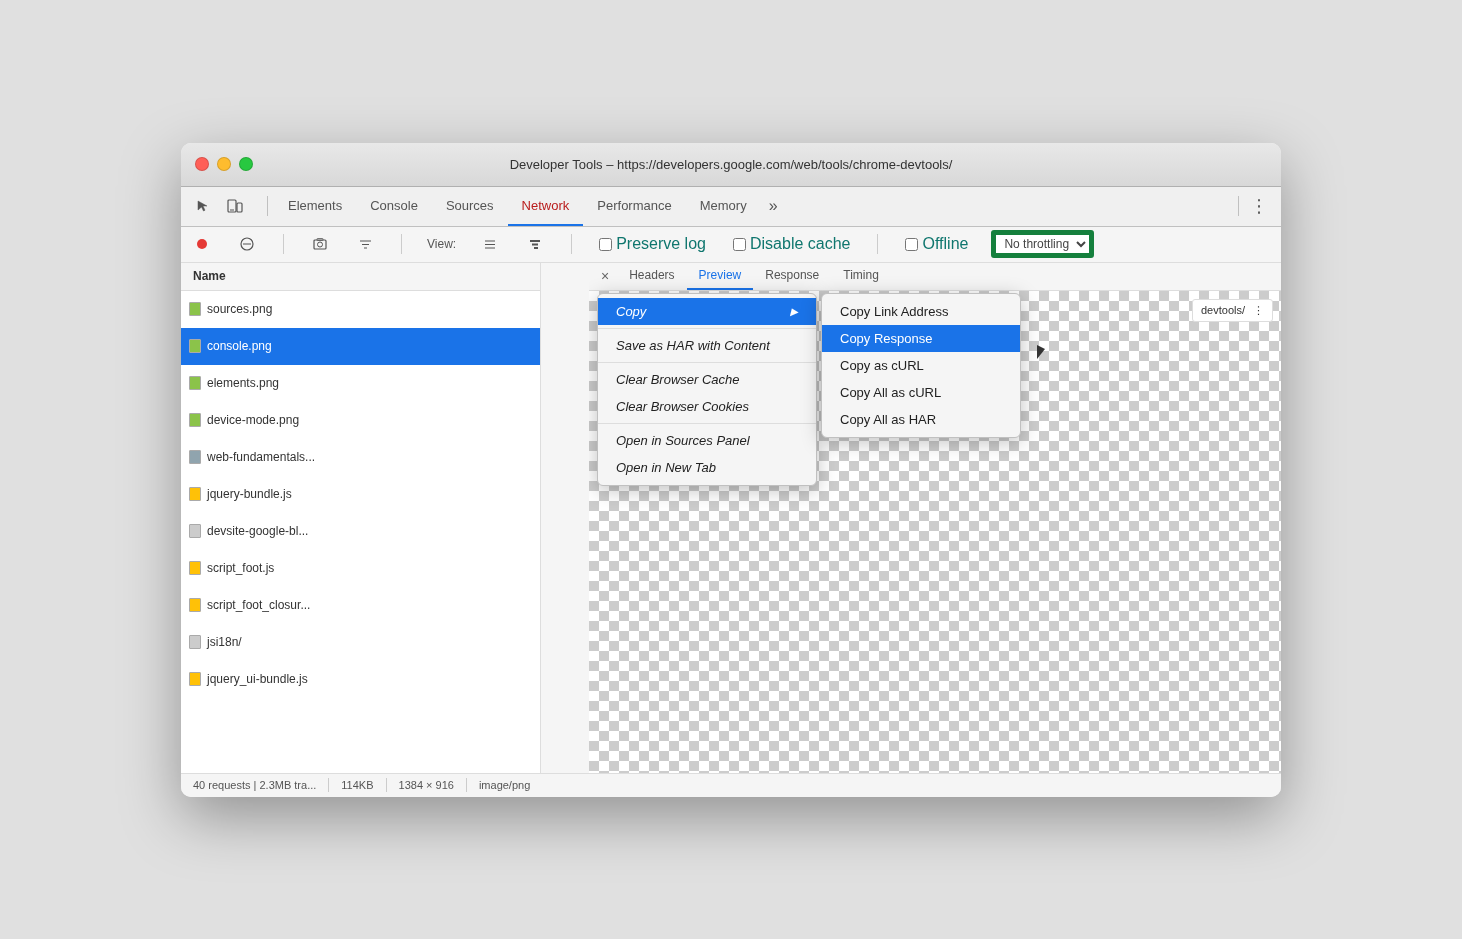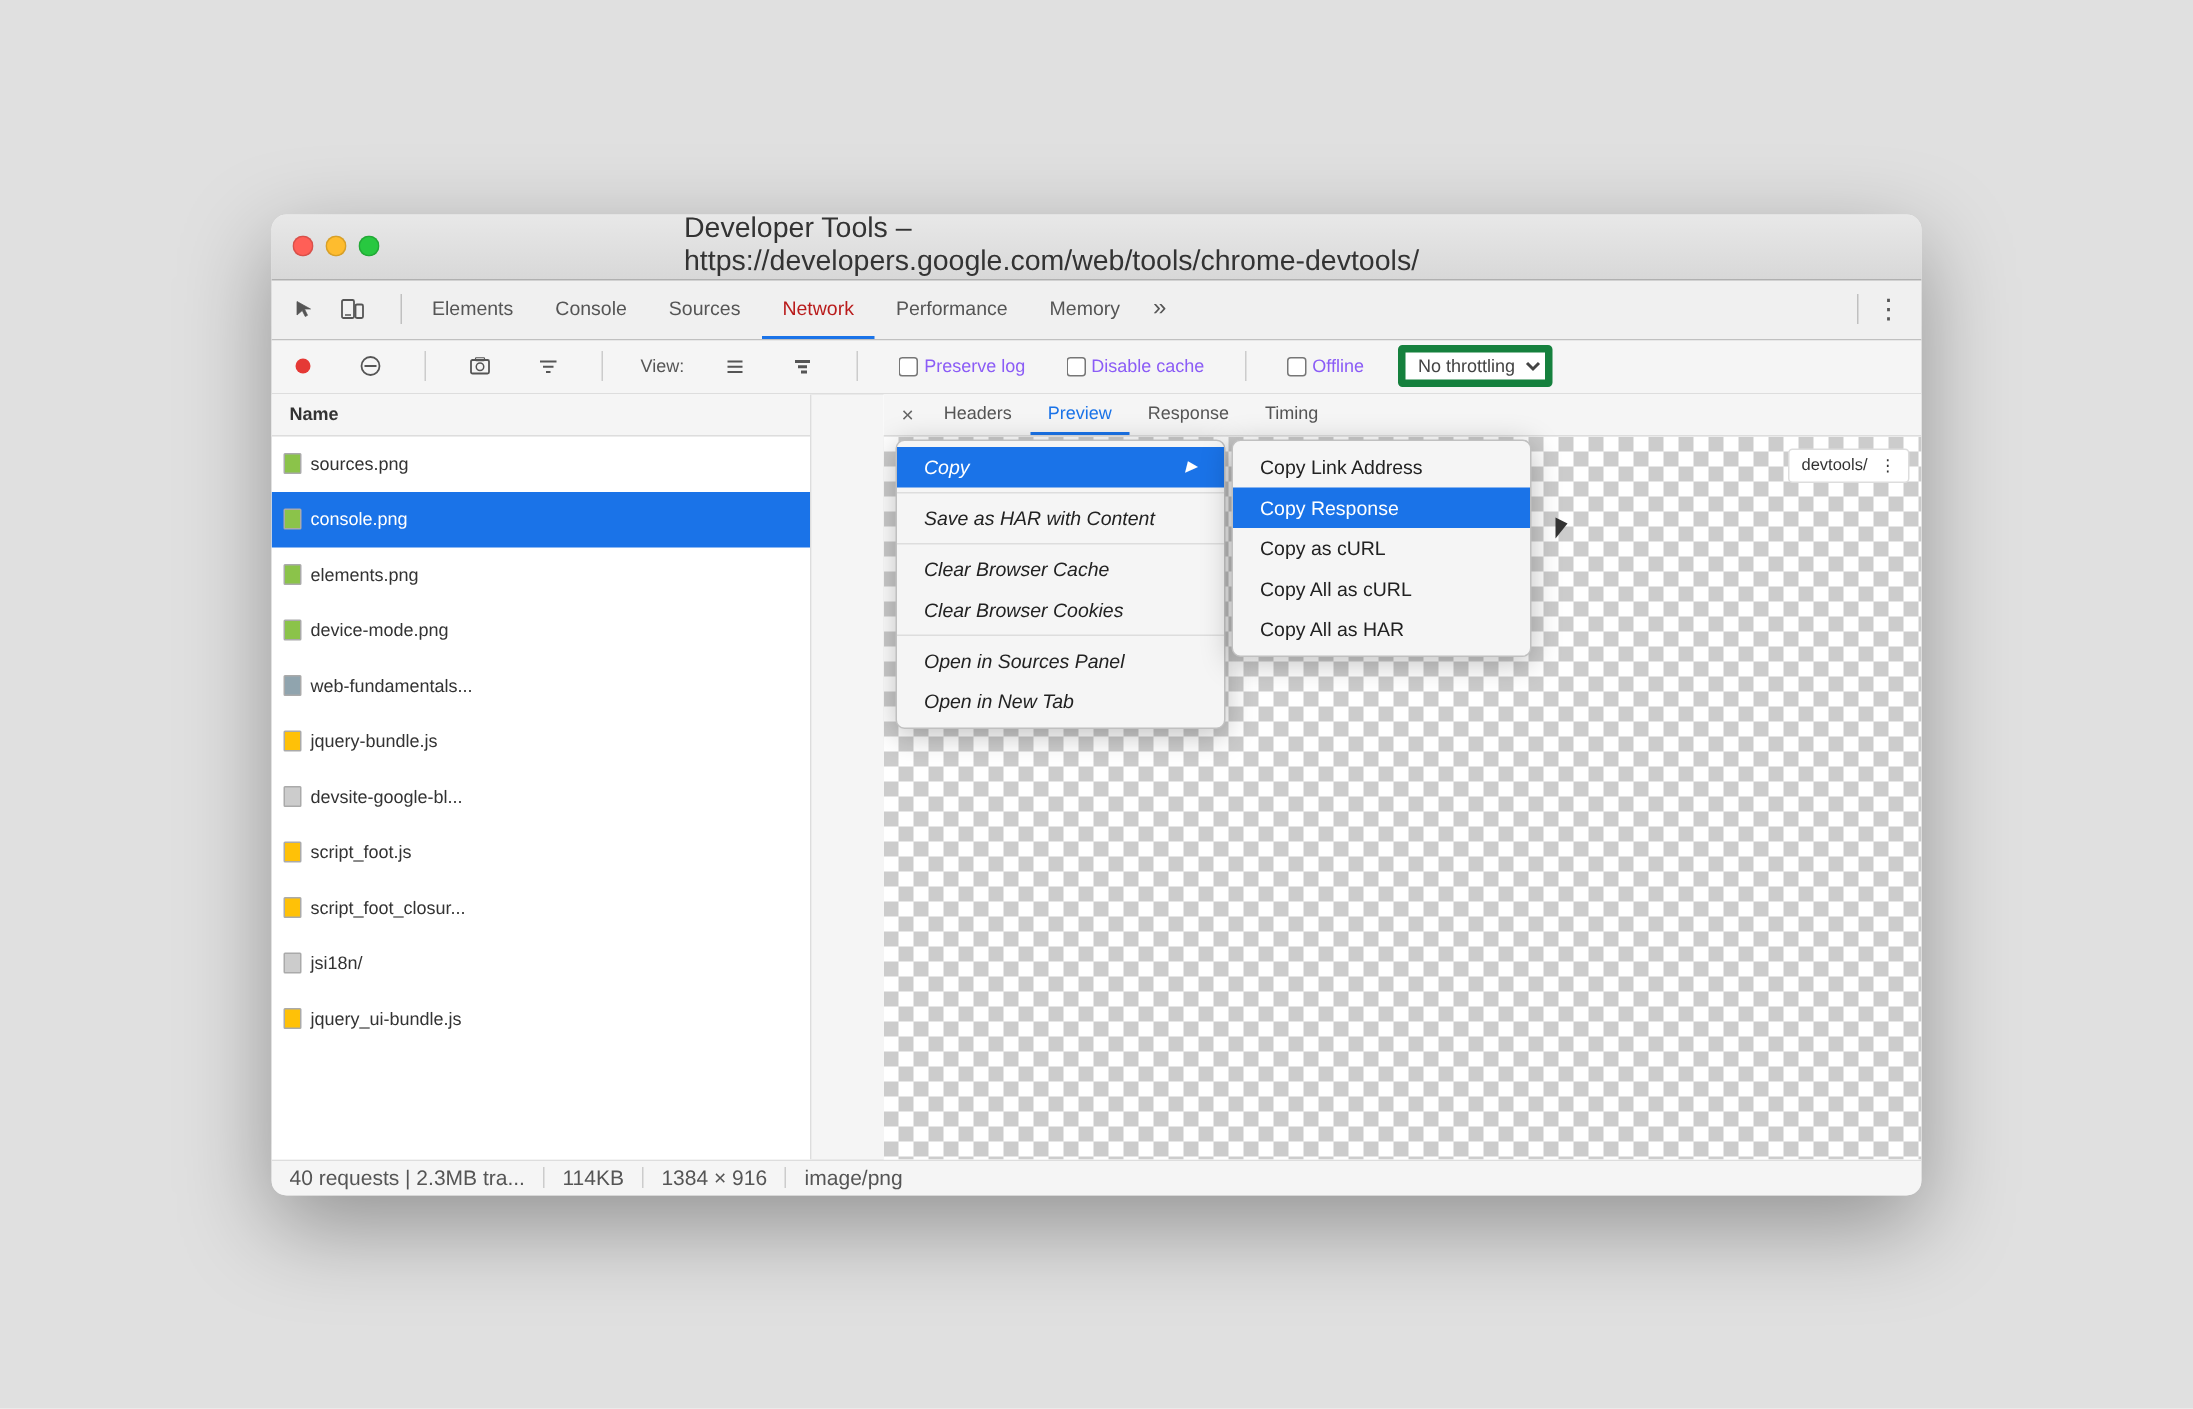--- a/index.html
+++ b/index.html
@@ -39,21 +39,21 @@
       border-radius: 50%;
       border: 1px solid rgba(0,0,0,0.15);
     }
     .tl-red { background: #ff5f57; }
     .tl-yellow { background: #febc2e; }
     .tl-green { background: #28c840; }
     .title-text {
       position: absolute;
       left: 50%;
       transform: translateX(-50%);
-      font-size: 19px;
+      font-size: 13px;
       color: #333;
       font-weight: 500;
     }
     
     .tab-bar {
       background: #f0f0f0;
       border-bottom: 1px solid #c0c0c0;
       height: 40px;
       display: flex;
       align-items: center;
@@ -156,21 +156,21 @@
       color: #555;
       margin: 0 2px;
     }
     .toolbar-checkbox-group {
       display: flex;
       align-items: center;
       gap: 4px;
       margin: 0 4px;
     }
     .toolbar-checkbox-group input { cursor: pointer; }
-    .toolbar-checkbox-group label { font-size: 12px; color: #8b5cf6; cursor: pointer; }
+    .toolbar-checkbox-group label { font-size: 16px; color: #0f766e; cursor: pointer; }
     .toolbar-select {
       font-size: 12px;
       color: #444;
       border: 5px solid #15803d;
       border-radius: 3px;
       padding: 1px 4px;
       background: white;
       cursor: pointer;
     }
     
@@ -302,21 +302,21 @@
       gap: 8px;
     }
     
     .status-bar {
       background: #f5f5f5;
       border-top: 1px solid #ddd;
       height: 24px;
       display: flex;
       align-items: center;
       padding: 0 12px;
-      font-size: 14px;
+      font-size: 11px;
       color: #555;
       gap: 12px;
     }
     .status-divider {
       width: 1px;
       height: 14px;
       background: #ccc;
     }
     
     .context-menu-overlay {

